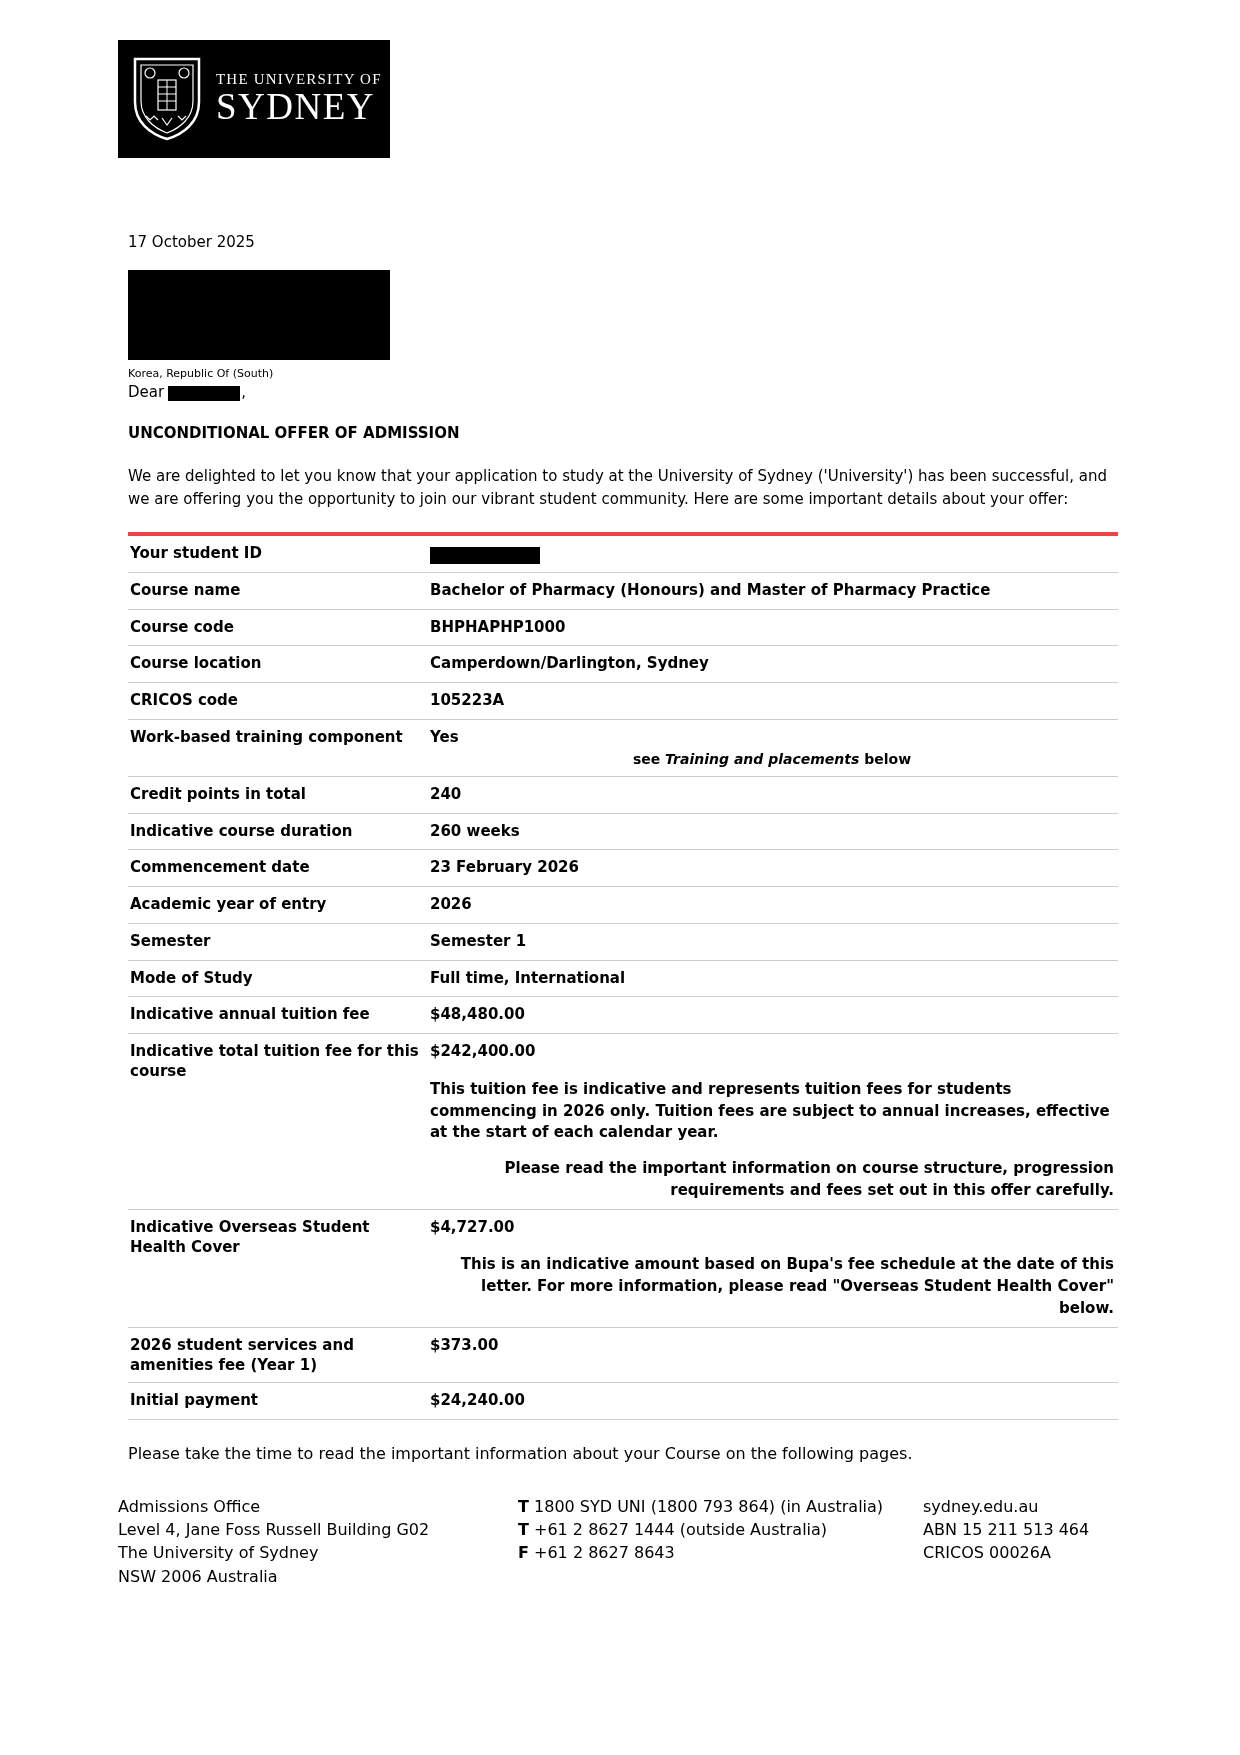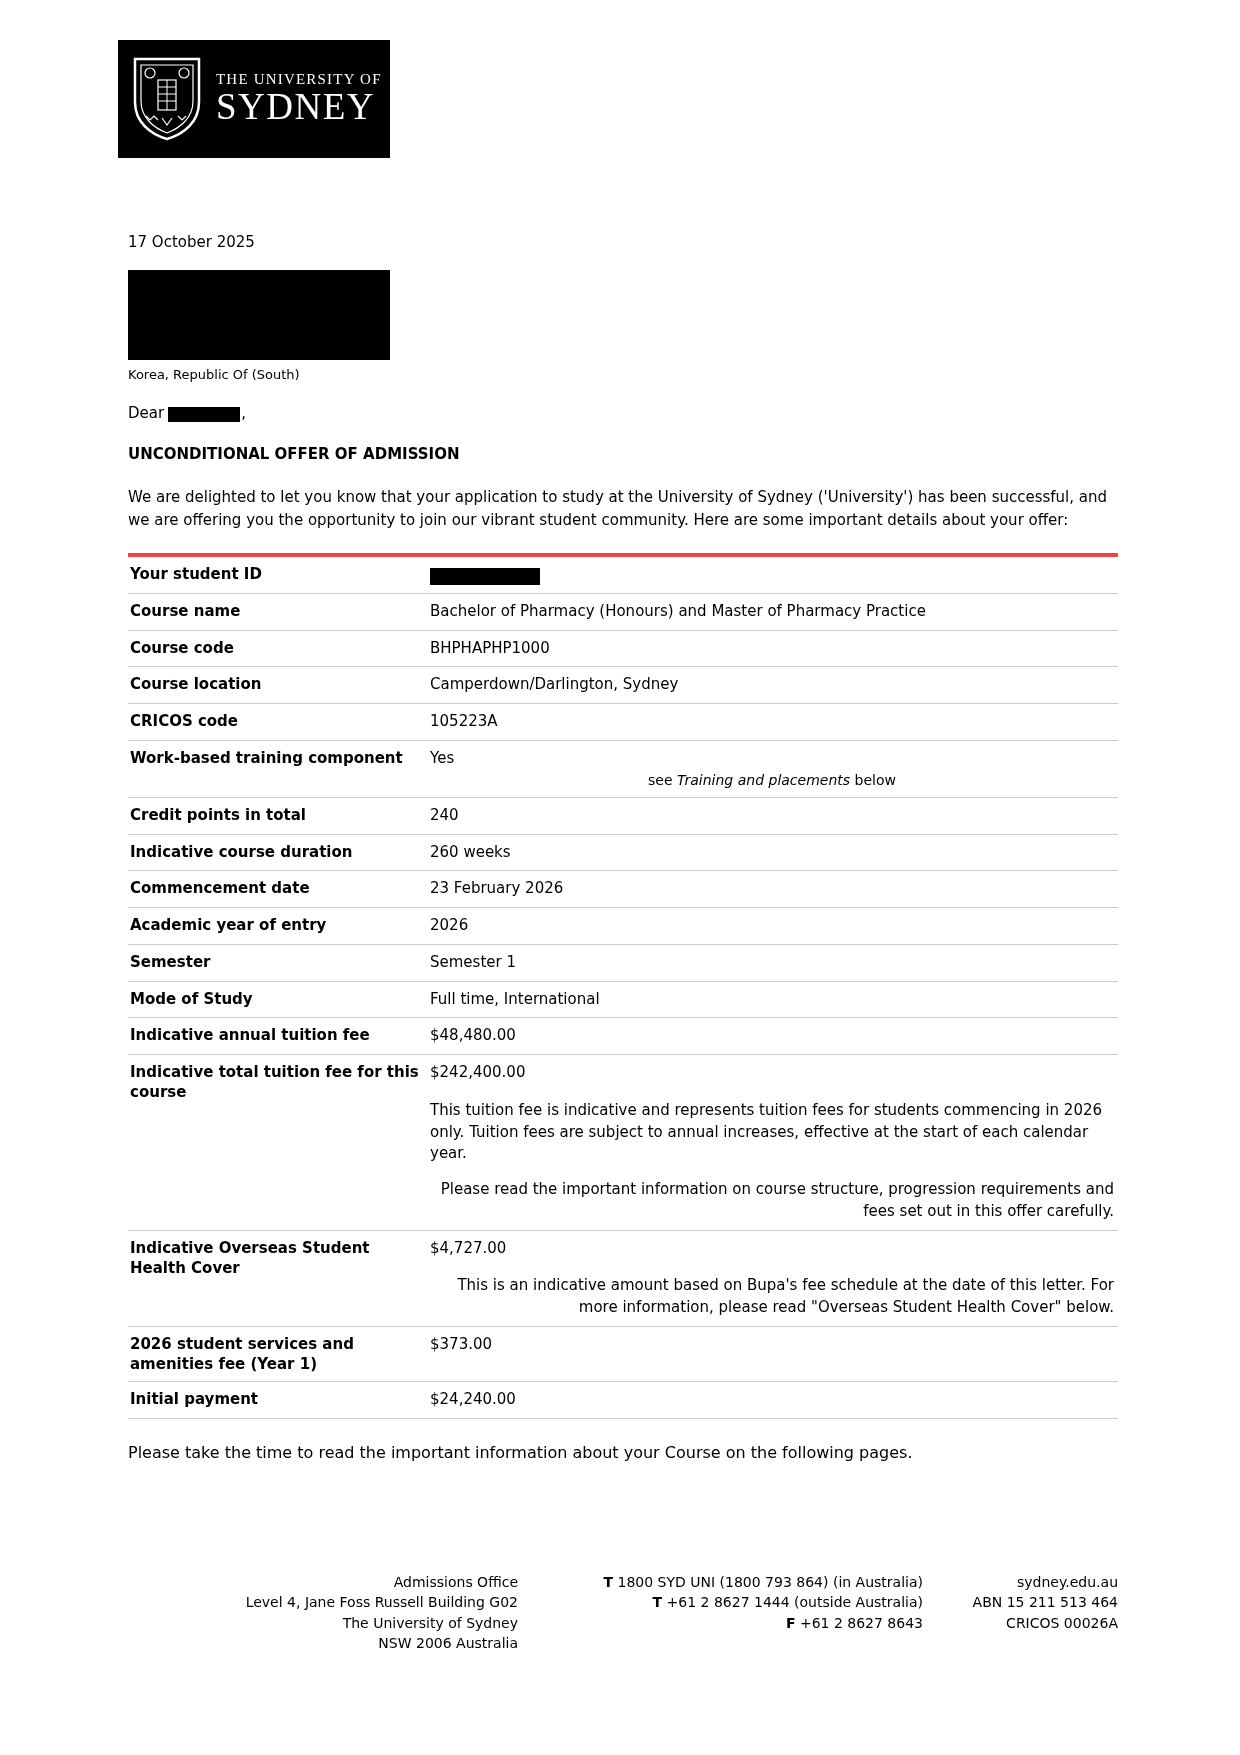--- a/index.html
+++ b/index.html
@@ -74,22 +74,21 @@
     display: inline-block;
     background: #000000;
     vertical-align: middle;
   }
   .address-redact {
     width: 262px;
     height: 90px;
     margin-bottom: 6px;
   }
   .country {
-    font-size: 13px;
-    margin-bottom: 18px;
+    font-size: 11px;
   }
   .salutation {
     font-size: 15px;
     margin-bottom: 20px;
   }
   .name-redact {
     width: 72px;
     height: 15px;
     margin: 0 1px -2px 4px;
   }
@@ -122,20 +121,21 @@
     vertical-align: top;
     width: 292px;
     padding: 7px 8px 7px 2px;
     line-height: 1.35;
   }
   table.details td {
     text-align: left;
     vertical-align: top;
     padding: 7px 4px 7px 0;
     line-height: 1.45;
+    font-weight: bold;
   }
   td .sub-note {
     font-size: 14px;
     font-style: italic;
     text-align: center;
   }
   td .sub-note .plain {
     font-style: normal;
   }
   td p {
@@ -156,26 +156,25 @@
 
   .closing-note {
     font-size: 16px;
     margin-top: 22px;
   }
 
   
   .footer {
     position: absolute;
     left: 118px;
-    top: 1572px;
+    top: 1495px;
     width: 1000px;
-    font-size: 14px;
+    font-size: 16px;
     line-height: 1.45;
     display: flex;
-    text-align: right;
   }
   .footer .col-a { width: 400px; }
   .footer .col-b { width: 405px; }
   .footer .col-c { width: 195px; }
   .footer b { font-weight: bold; }
 </style>
 </head>
 <body>
 
 <div class="page">

